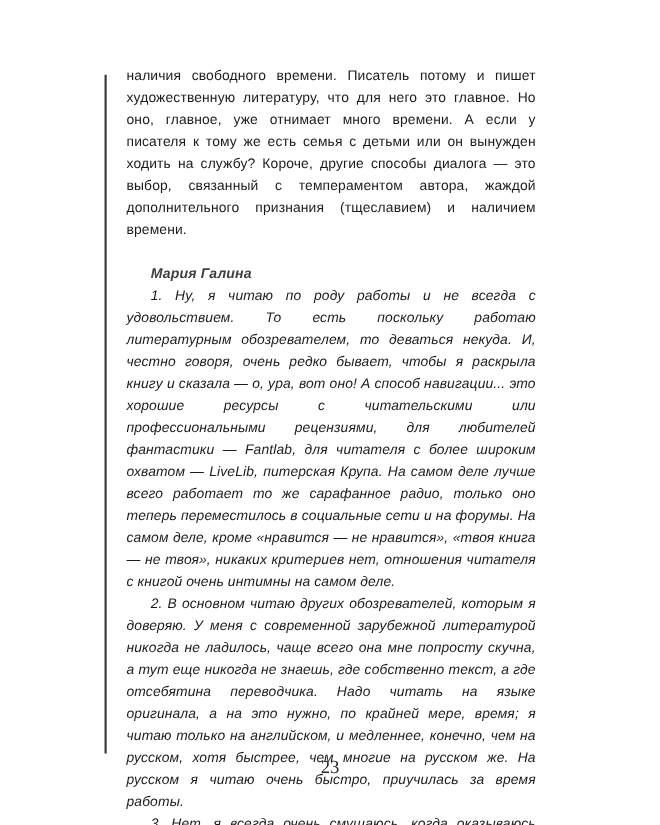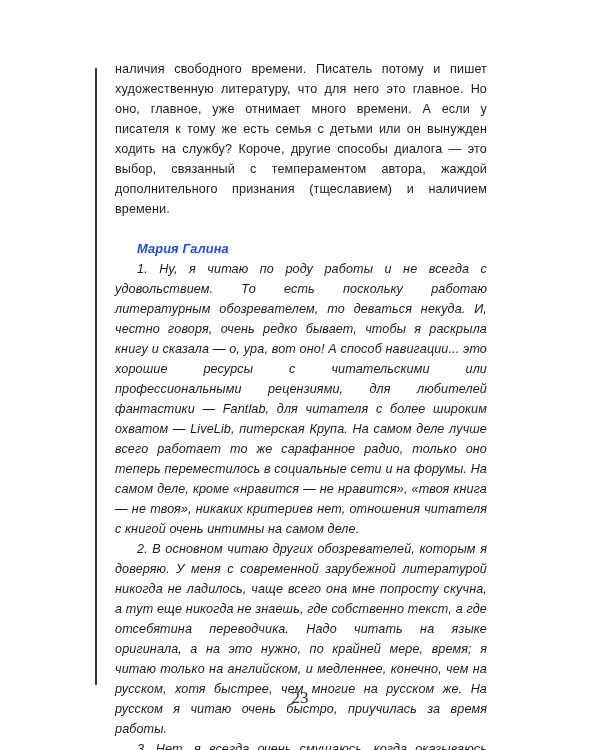--- a/index.html
+++ b/index.html
@@ -48,21 +48,21 @@
     text-indent: 22px;
     font-style: italic;
   }
   .section-heading {
     margin: 0;
     padding-top: 20px;
     font-size: 12.8px;
     line-height: 20px;
     font-weight: bold;
     font-style: italic;
-    color: #1d4ed8;
+    color: #404040;
     text-indent: 22px;
     text-align: left;
     letter-spacing: 0.01em;
   }
   .page-number {
     position: absolute;
     left: 0;
     right: 0;
     top: 688px;
     text-align: center;

